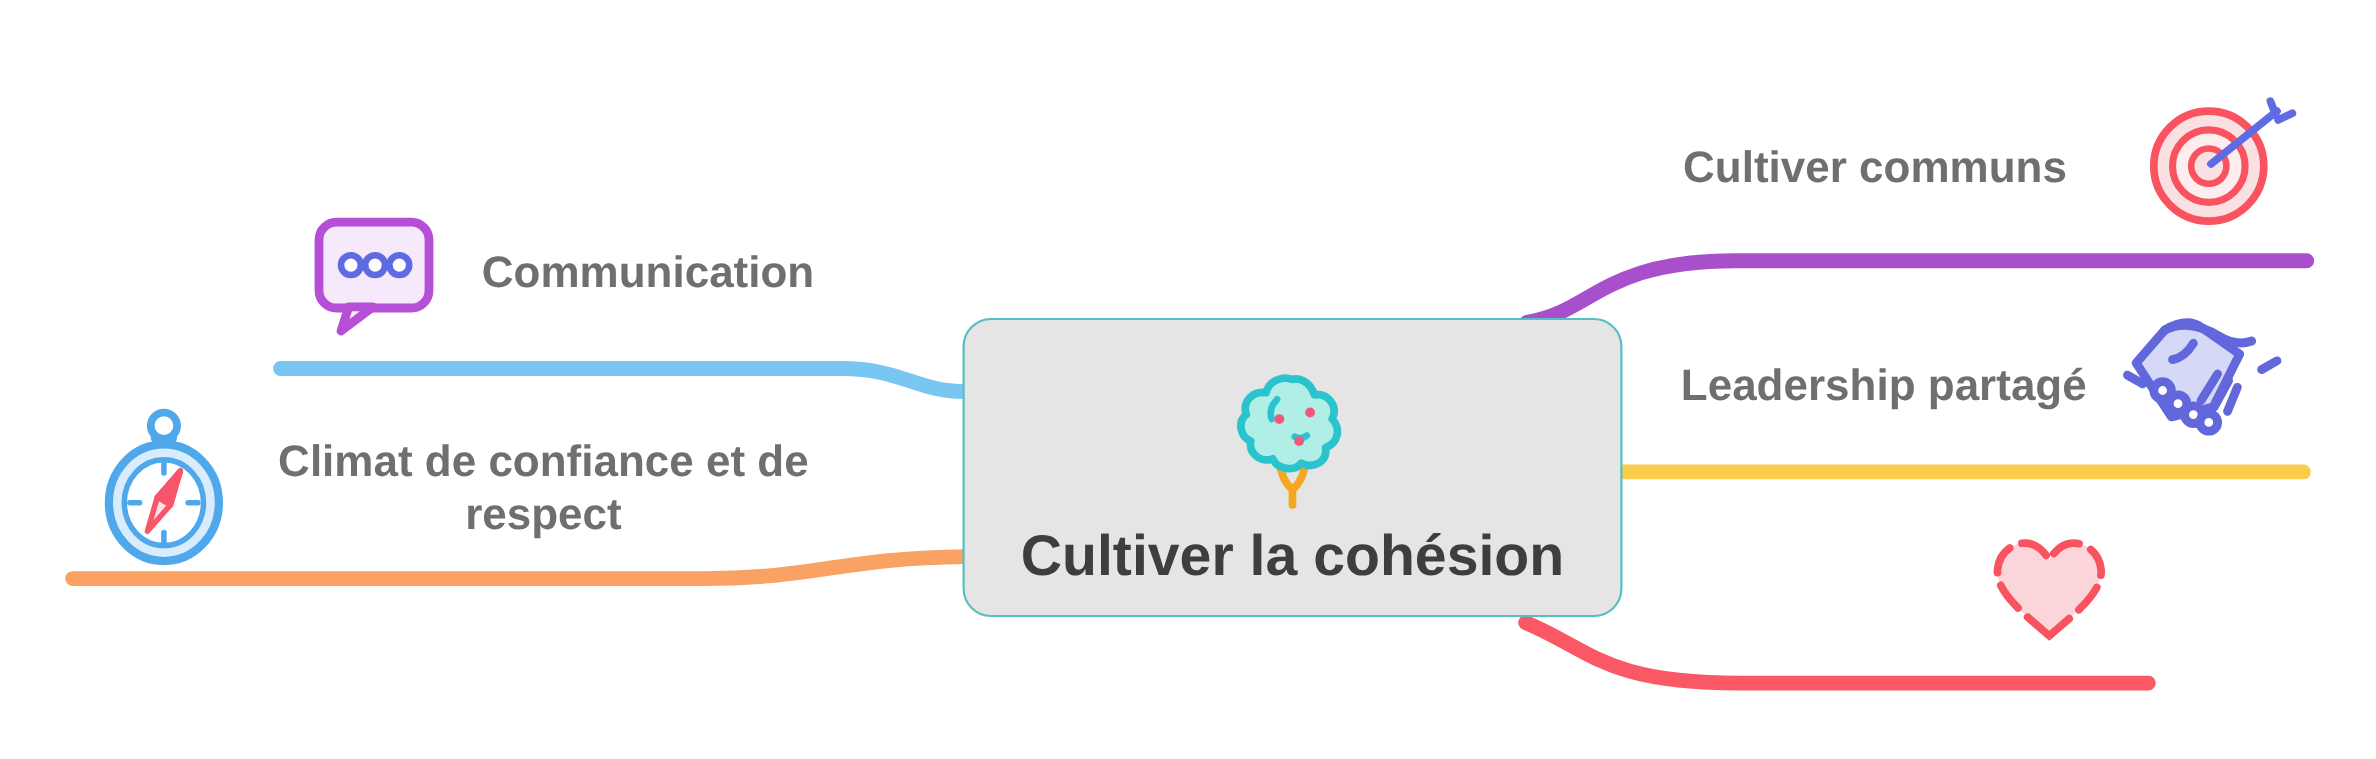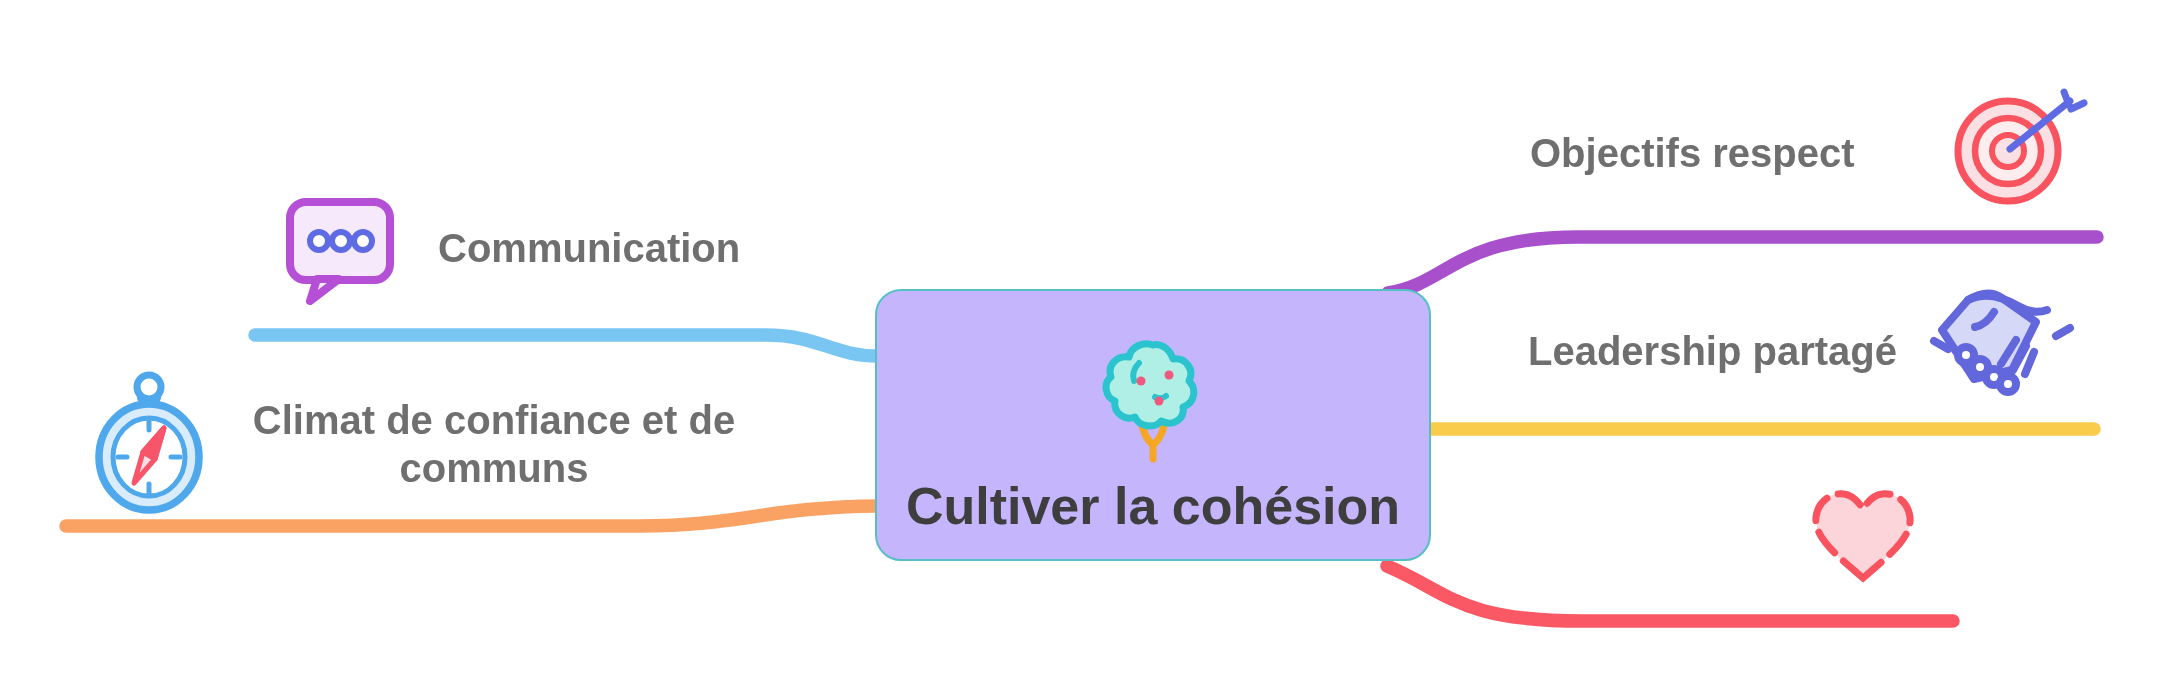--- a/index.html
+++ b/index.html
@@ -8,22 +8,22 @@
     font-family:"Liberation Sans","DejaVu Sans",sans-serif;overflow:hidden;
   }
   .lines{position:absolute;left:0;top:0;width:2160px;height:690px;}
   .lines path{fill:none;stroke-width:13.5;stroke-linecap:round;}
   .branch-label{
     position:absolute;transform:translateY(-50%);
     font-size:40px;font-weight:bold;color:#6F6F6F;white-space:nowrap;
   }
   .branch-label.multiline{white-space:normal;text-align:center;line-height:48px;}
   .central-node{
-    position:absolute;left:875px;top:289px;width:556px;height:272px;
-    background:#c4b5fd;border:2.5px solid #56BFC6;border-radius:26px;
+    position:absolute;left:875px;top:289px;width:600px;height:272px;
+    background:#e5e5e5;border:2.5px solid #56BFC6;border-radius:26px;
     box-sizing:border-box;display:flex;flex-direction:column;align-items:center;
   }
   .central-icon{position:absolute;left:50%;top:48px;transform:translateX(-50%);}
   .central-title{
     position:absolute;left:0;right:0;top:185px;text-align:center;
     font-size:52px;font-weight:bold;color:#3E3E3E;white-space:nowrap;
   }
   .icon{position:absolute;}
 </style>
 </head>
@@ -64,23 +64,23 @@
       <ellipse cx="57" cy="89" rx="36" ry="39" fill="#ffffff" stroke-width="5" stroke="#4FA8EC"></ellipse>
       <g fill="none" stroke-width="5" stroke-linecap="round" stroke="#4FA8EC">
         <path d="M57,53 v9 M57,116 v9 M26,89 h9 M79,89 h9"></path>
       </g>
       <g stroke-width="5" stroke-linejoin="round" stroke="#F8556A" fill="#FCDFE3">
         <polygon points="72,60 63,91 42,115 51,84"></polygon>
         <polygon points="72,60 63,91 51,84" fill="#F8556A"></polygon>
       </g>
     </svg>
   </div>
-  <div class="branch-label multiline" style="left: 234px; top: 444px; width: 520px; color: rgb(111, 111, 111);">Climat de confiance et de communs</div>
+  <div class="branch-label multiline" style="left: 234px; top: 444px; width: 520px; color: rgb(111, 111, 111);">Climat de confiance et de respect</div>
 
-  <div class="branch-label" style="left: 1530px; top: 153px; color: rgb(111, 111, 111);">Objectifs respect</div>
+  <div class="branch-label" style="left: 1530px; top: 153px; color: rgb(111, 111, 111);">Cultiver communs</div>
   <div class="icon" style="left:1948px;top:88px;">
     <svg width="162" height="126" viewBox="0 0 162 126">
       <circle cx="60" cy="63" r="50" stroke-width="7" stroke="#F8535F" fill="#FBE0E3"></circle>
       <circle cx="60" cy="63" r="33" stroke-width="6.5" stroke="#F8535F" fill="#FDEDEF"></circle>
       <circle cx="60" cy="63" r="16" stroke-width="6" stroke="#F8535F" fill="#FBE0E3"></circle>
       <g fill="none" stroke-width="7" stroke-linecap="round" stroke="#5F6BE3">
         <path d="M62,61 L122,13"></path>
         <path d="M116,4 l5,13 M136,15 l-13,6"></path>
       </g>
     </svg>

